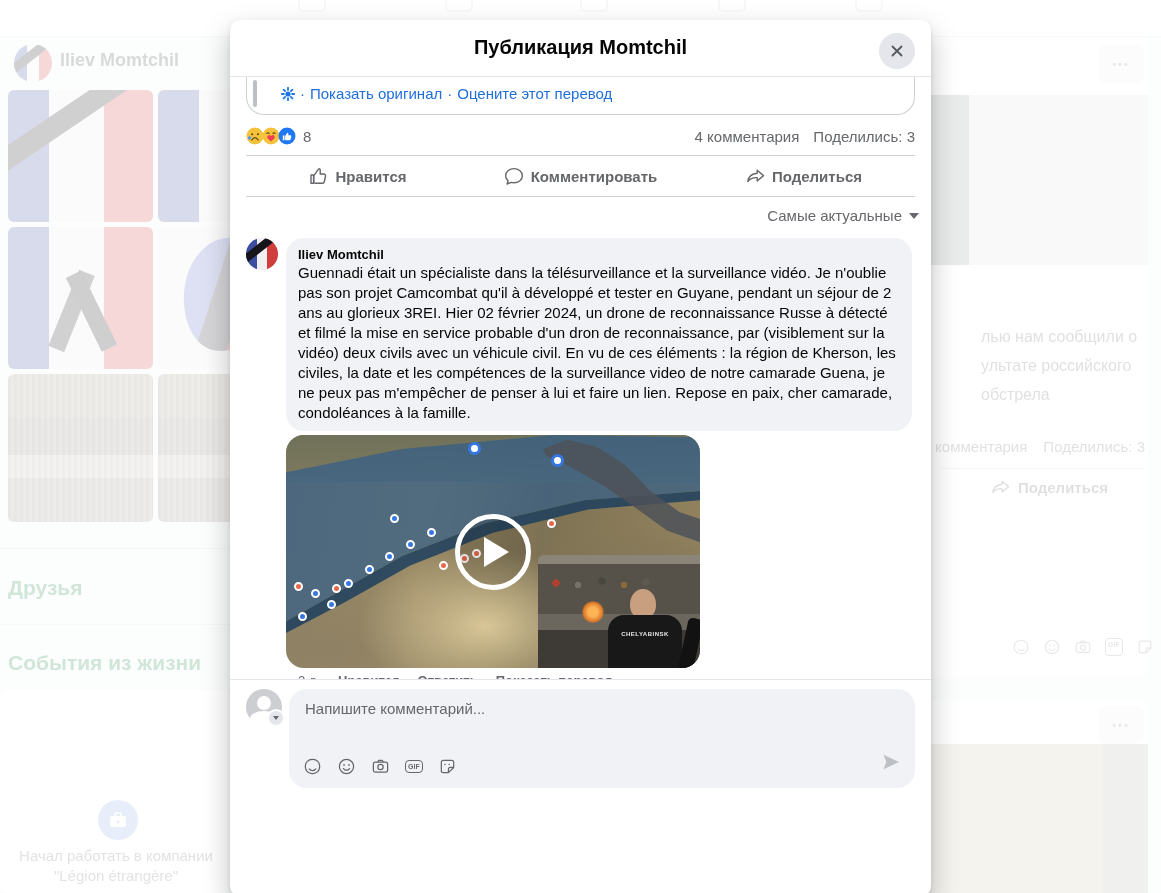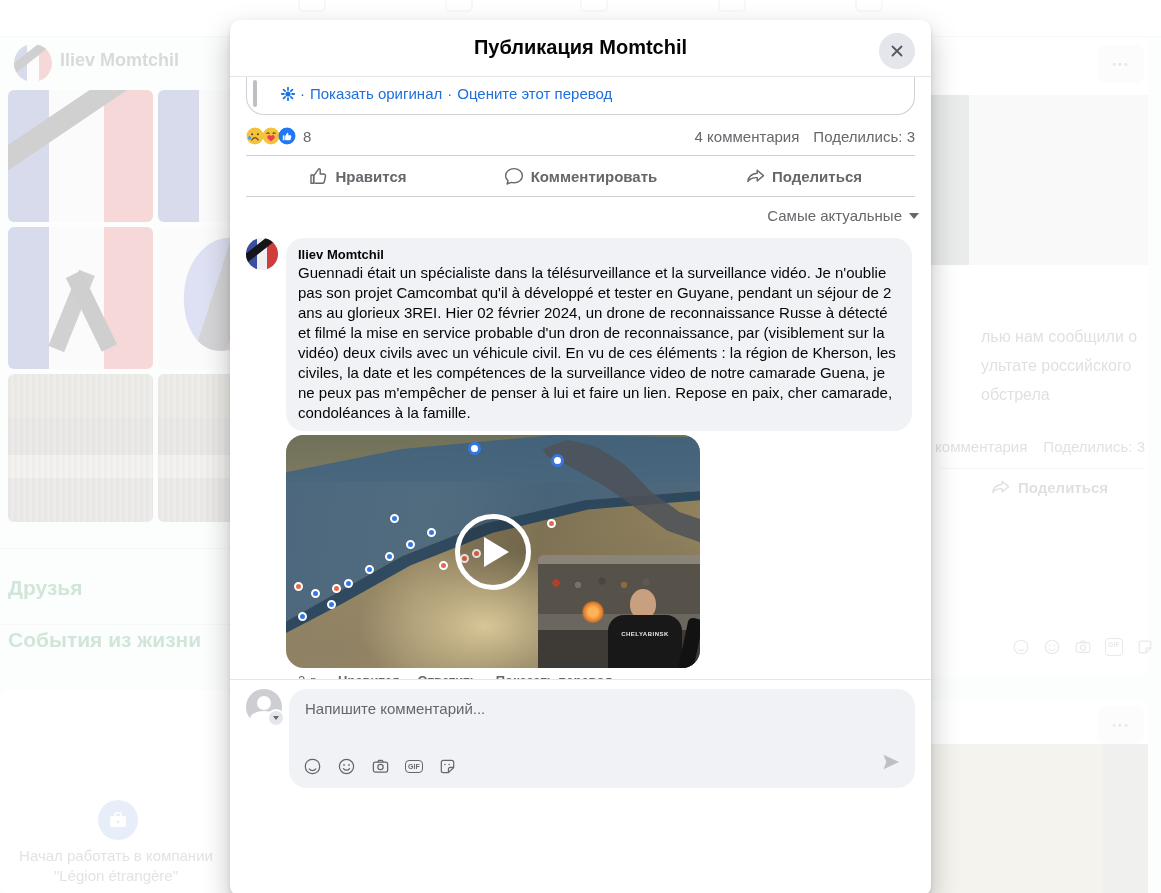--- a/index.html
+++ b/index.html
@@ -153,21 +153,21 @@
   <div class="ph ph-flag ph-band" style="left:8px;top:90px;width:145px;height:132px;"></div>
   <div class="ph ph-flag" style="left:158px;top:90px;width:145px;height:132px;"></div>
   <div class="ph ph-flag ph-ribbon" style="left:8px;top:227px;width:145px;height:142px;"></div>
   <div class="ph ph-map" style="left:158px;top:227px;width:145px;height:142px;"></div>
   <div class="ph ph-parade" style="left:8px;top:374px;width:145px;height:148px;"></div>
   <div class="ph ph-parade" style="left:158px;top:374px;width:145px;height:148px;"></div>
 
   <div class="bg-divider" style="left:0;top:548px;width:230px;"></div>
   <div class="bg-section" style="left:8px;top:576px;">Друзья</div>
   <div class="bg-divider" style="left:0;top:624px;width:230px;"></div>
-  <div class="bg-section" style="left:8px;top:628px;">События из жизни</div>
+  <div class="bg-section" style="left:8px;top:651px;">События из жизни</div>
 
   <div class="bg-card-left"></div>
   <div class="life-icon">
     <svg width="22" height="22" viewBox="0 0 22 22">
         <rect x="3" y="7" width="16" height="11" rx="2" fill="#fff"></rect>
         <rect x="8" y="4" width="6" height="4" rx="1" fill="none" stroke="#fff" stroke-width="1.6"></rect>
         <rect x="9.6" y="11.4" width="2.8" height="2.8" rx="0.8" fill="#8cabe0"></rect>
       </svg>
   </div>
   <div class="life-text">

